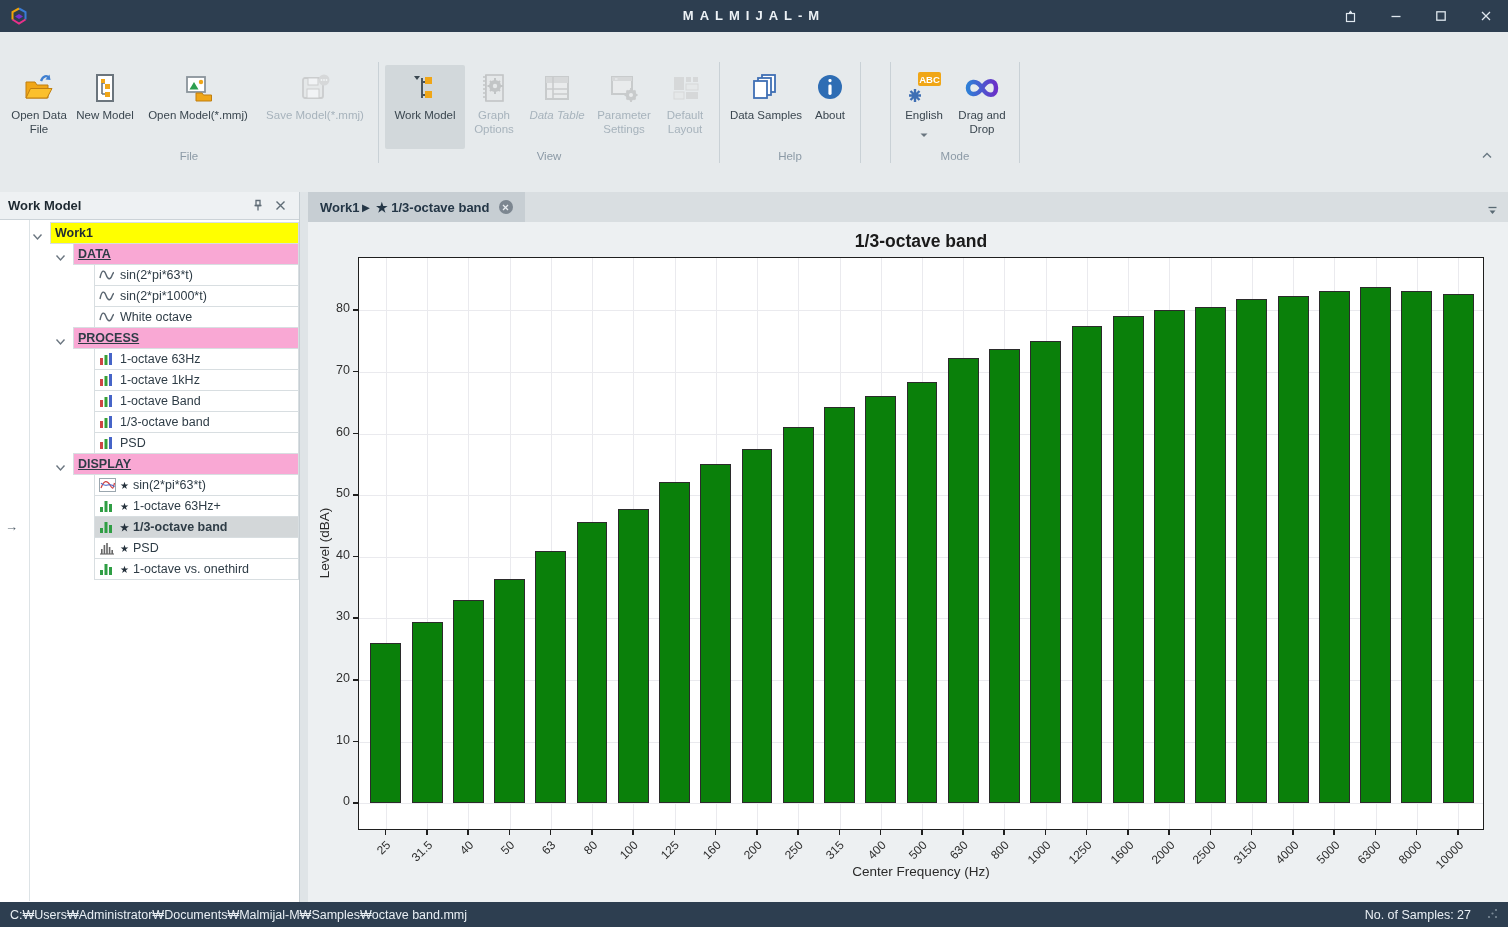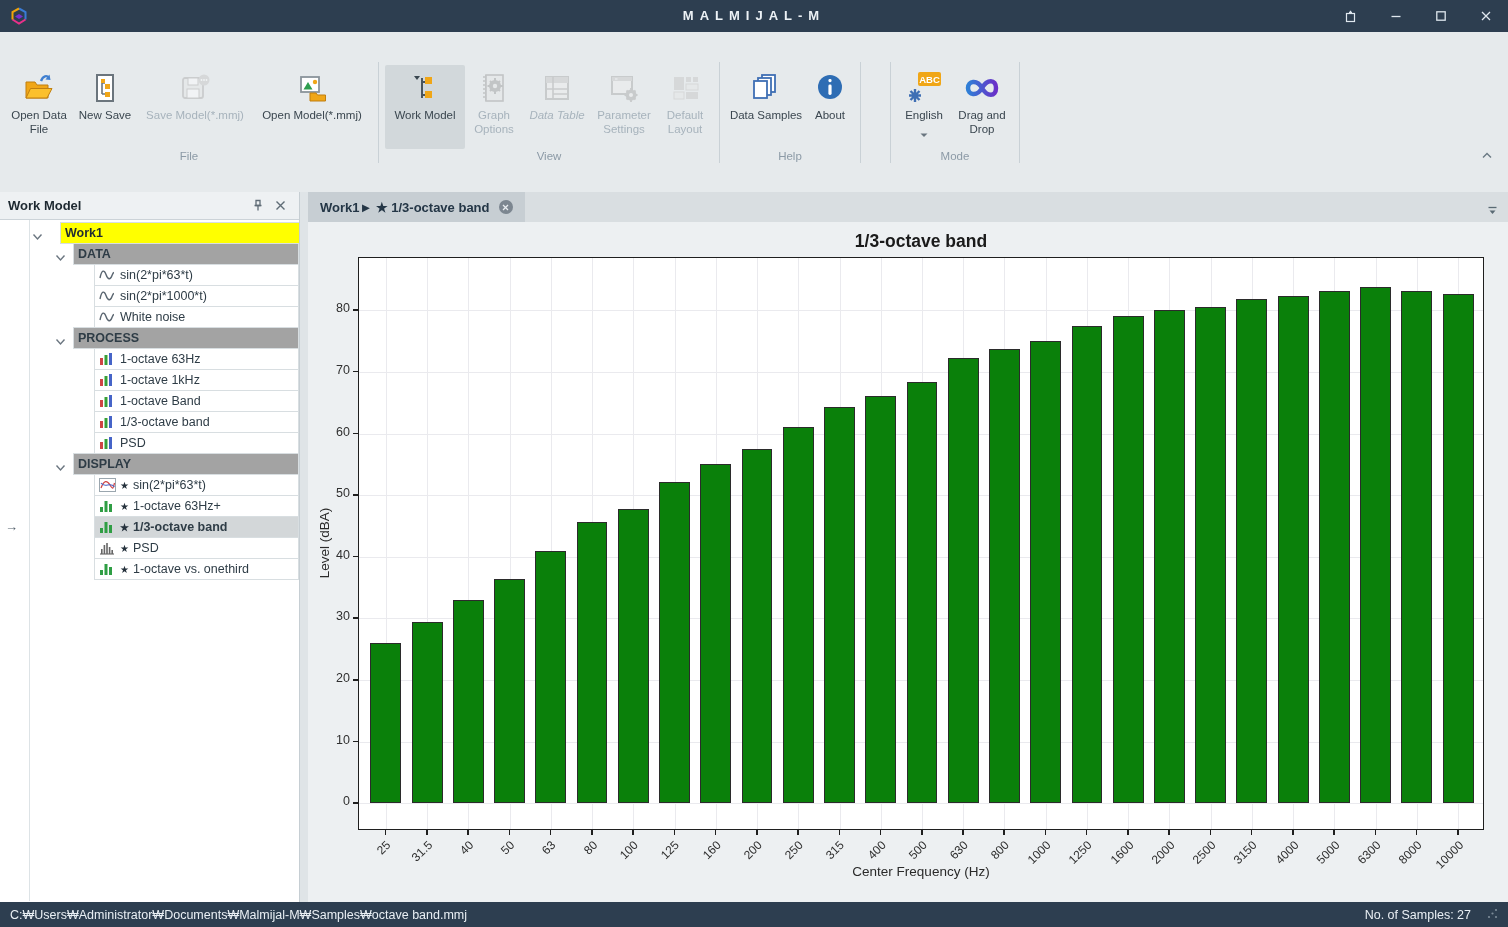--- a/index.html
+++ b/index.html
@@ -52,21 +52,21 @@
   .panel-header { height:28px; background:#eef1f3; border-bottom:1px solid #ccd3d8;
     display:flex; align-items:center; padding:0 8px; }
   .panel-title { flex:1; font-size:13px; font-weight:bold; color:#1d2830; }
   .ph-btn { width:22px; height:20px; display:flex; align-items:center; justify-content:center; }
   .panel-body { position:relative; height:681px; overflow:hidden; background:#fff; }
   .gutter { position:absolute; left:0; top:0; width:30px; height:100%; border-right:1px solid #dde3e6; }
   .gutter-arrow { position:absolute; left:5px; color:#54616c; font-size:13px; }
   .trow-cell { position:absolute; height:22px; border:1px solid #d8dee1; background:#fff;
     display:flex; align-items:center; padding:0 4px; font-size:12.5px; color:#2e3c46; }
   .trow-cell.root { background:#ffff00; font-weight:bold; color:#1f2a33; }
-  .trow-cell.category { background:#a3a3a3; font-weight:bold; }
+  .trow-cell.category { background:#f9a8d4; font-weight:bold;text-decoration:underline; }
   .trow-cell.selected { background:#d3d7d9; font-weight:bold; }
   .chev { position:absolute; width:12px; height:12px; }
   .ticon { display:inline-flex; width:17px; margin-right:4px; align-items:center; }
   .tstar { font-size:10px; margin-right:4px; color:#25313c; }
 
   .splitter { position:absolute; left:300px; top:0; width:8px; height:710px; background:#dfe4e7; }
 
   .main { position:absolute; left:308px; top:0; width:1200px; height:710px; }
   .doctabs { position:absolute; left:0; top:0; width:1200px; height:30px; background:#d9dee1; }
   .doctab { position:absolute; left:0; top:0; height:30px; background:#c7ced3; display:flex;
@@ -158,46 +158,46 @@
           <div class="rbtn normal" style="width: 66px;">
             <span class="ric">
               <svg width="30" height="32" viewBox="0 0 30 32">
                 <rect x="7" y="3" width="16" height="26" fill="#fff" stroke="#6b757d" stroke-width="2"></rect>
                 <path d="M12 8 v14 M12 11 h3 M12 22 h3" stroke="#6b757d" stroke-width="1.6" fill="none"></path>
                 <rect x="11" y="7" width="4" height="4" fill="#f0a617"></rect>
                 <rect x="15" y="12" width="5" height="5" fill="#f0a617"></rect>
                 <rect x="15" y="20" width="5" height="5" fill="#f0a617"></rect>
               </svg>
             </span>
-            <span class="rlabel">New Save</span>
+            <span class="rlabel">New Model</span>
+          </div>
+          <div class="rbtn normal" style="width: 120px;">
+            <span class="ric">
+              <svg width="34" height="32" viewBox="0 0 34 32">
+                <rect x="6" y="5" width="18" height="15" fill="#fff" stroke="#8a949b" stroke-width="1.8"></rect>
+                <path d="M8.5 17.5 L13 10 L17.5 17.5 Z" fill="#2e9e4f"></path>
+                <circle cx="20" cy="10" r="2.2" fill="#f0a617"></circle>
+                <path d="M15 21 h6 l1.5 2 h8 v6 H15 Z" fill="#f0a617" stroke="#c07f10"></path>
+              </svg>
+            </span>
+            <span class="rlabel">Open Model(*.mmj)</span>
           </div>
           <div class="rbtn disabled" style="width: 114px;">
             <span class="ric">
               <svg width="34" height="32" viewBox="0 0 34 32">
                 <rect x="5" y="6" width="20" height="20" rx="2" fill="#dfe6ea" stroke="#9fabb3" stroke-width="1.8"></rect>
                 <rect x="10" y="6" width="10" height="7" fill="#fff" stroke="#9fabb3"></rect>
                 <rect x="9" y="17" width="12" height="9" fill="#fff" stroke="#9fabb3"></rect>
                 <circle cx="26" cy="8" r="5.5" fill="#b9c4cb"></circle>
                 <circle cx="23.5" cy="8" r="0.9" fill="#fff"></circle>
                 <circle cx="26" cy="8" r="0.9" fill="#fff"></circle>
                 <circle cx="28.5" cy="8" r="0.9" fill="#fff"></circle>
               </svg>
             </span>
             <span class="rlabel">Save Model(*.mmj)</span>
-          </div>
-          <div class="rbtn normal" style="width: 120px;">
-            <span class="ric">
-              <svg width="34" height="32" viewBox="0 0 34 32">
-                <rect x="6" y="5" width="18" height="15" fill="#fff" stroke="#8a949b" stroke-width="1.8"></rect>
-                <path d="M8.5 17.5 L13 10 L17.5 17.5 Z" fill="#2e9e4f"></path>
-                <circle cx="20" cy="10" r="2.2" fill="#f0a617"></circle>
-                <path d="M15 21 h6 l1.5 2 h8 v6 H15 Z" fill="#f0a617" stroke="#c07f10"></path>
-              </svg>
-            </span>
-            <span class="rlabel">Open Model(*.mmj)</span>
           </div>
         </div>
         <div class="rg-label">File</div>
       </div>
       <div class="ribbon-group">
         <div class="rg-buttons">
           <div class="rbtn active" style="width: 80px;">
             <span class="ric">
               <svg width="30" height="32" viewBox="0 0 30 32">
                 <path d="M4 4 L10 4 L7 8 Z" fill="#3a4750"></path>
@@ -346,21 +346,21 @@
           <svg width="11" height="11" viewBox="0 0 11 11">
               <path d="M1.5 1.5 L9.5 9.5 M9.5 1.5 L1.5 9.5" stroke="#5f6c76" stroke-width="1.4"></path>
             </svg>
         </span>
       </div>
       <div class="panel-body" id="tree-body">
         <div class="gutter"></div>
       <span class="chev" style="left: 32px; top: 7px;"><svg width="11" height="8" viewBox="0 0 11 8">
               <path d="M1.5 1.5 L5.5 6 L9.5 1.5" fill="none" stroke="#6b7680" stroke-width="1.4"></path>
             </svg></span>
-          <div class="trow-cell root" style="left: 60px; top: 2px; width: 249px;">
+          <div class="trow-cell root" style="left: 50px; top: 2px; width: 249px;">
             <span>Work1</span>
           </div>
           <span class="chev" style="left: 55px; top: 28px;"><svg width="11" height="8" viewBox="0 0 11 8">
               <path d="M1.5 1.5 L5.5 6 L9.5 1.5" fill="none" stroke="#6b7680" stroke-width="1.4"></path>
             </svg></span>
           <div class="trow-cell category" style="left: 73px; top: 23px; width: 226px;">
             <span>DATA</span>
           </div>
           <div class="trow-cell leaf" style="left: 94px; top: 44px; width: 205px;">
             <span class="ticon">
@@ -377,21 +377,21 @@
               </svg>
             </span>
             <span>sin(2*pi*1000*t)</span>
           </div>
           <div class="trow-cell leaf" style="left: 94px; top: 86px; width: 205px;">
             <span class="ticon">
               <svg width="16" height="14" viewBox="0 0 16 14">
                 <path d="M1 10 C2.8 1.5 5.2 1.5 7 6.5 C8.8 11.5 11.2 12.5 13 7.5 C13.8 5.3 14.5 4.5 15 4.5" fill="none" stroke="#5a6570" stroke-width="1.4"></path>
               </svg>
             </span>
-            <span>White noise</span>
+            <span>White octave</span>
           </div>
           <span class="chev" style="left: 55px; top: 112px;"><svg width="11" height="8" viewBox="0 0 11 8">
               <path d="M1.5 1.5 L5.5 6 L9.5 1.5" fill="none" stroke="#6b7680" stroke-width="1.4"></path>
             </svg></span>
           <div class="trow-cell category" style="left: 73px; top: 107px; width: 226px;">
             <span>PROCESS</span>
           </div>
           <div class="trow-cell leaf" style="left: 94px; top: 128px; width: 205px;">
             <span class="ticon">
               <svg width="15" height="14" viewBox="0 0 15 14">

